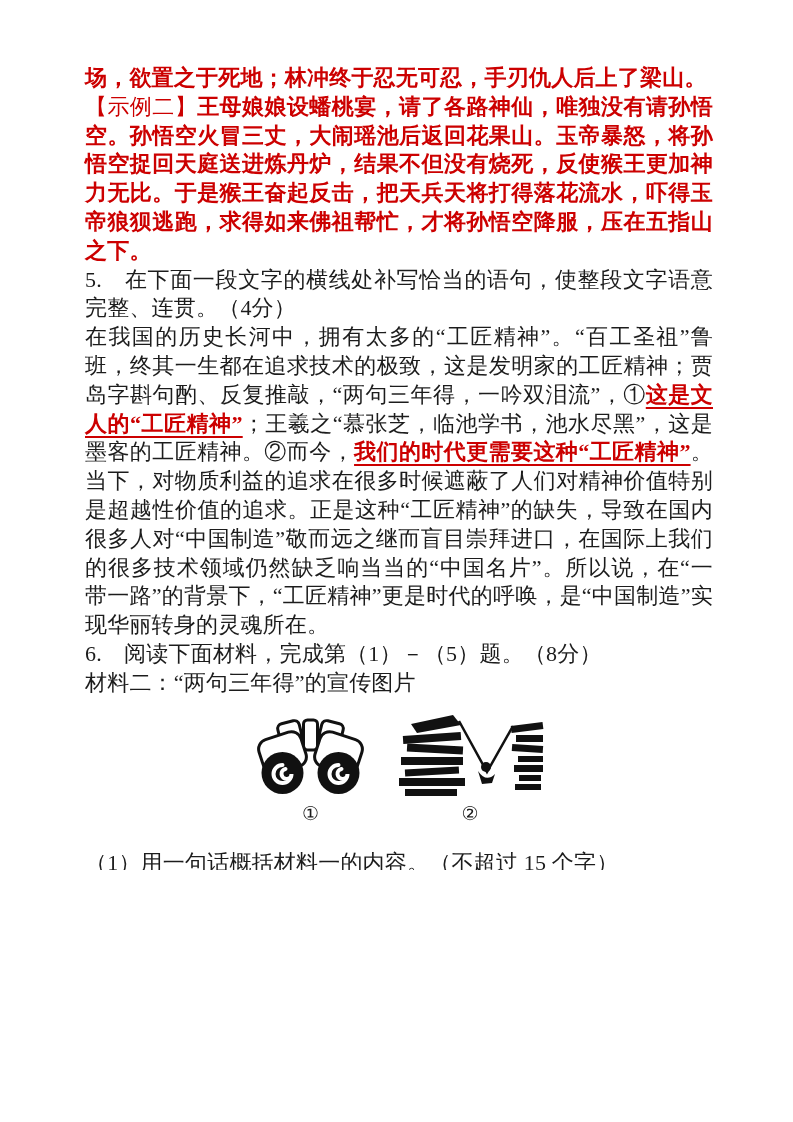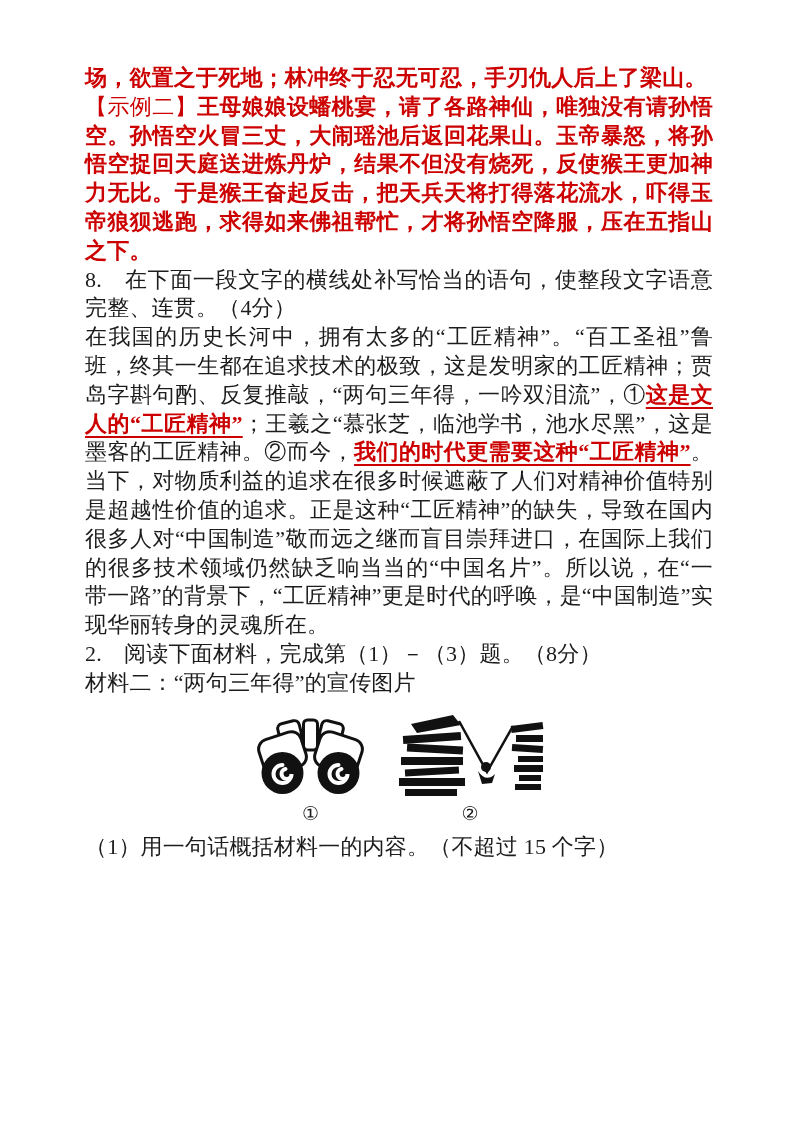--- a/index.html
+++ b/index.html
@@ -52,34 +52,34 @@
     display:flex;
     padding-left:168px;
     gap:27px;
     margin-top:2px;
   }
   .cap{
     font-size:19px;color:var(--text);text-align:center;
   }
   .cap-1{width:115px;}
   .cap-2{width:150px;}
-  .q1-line{margin-top:8px;}
+  .q1-line{margin-top:24px;}
 </style>
 </head>
 <body>
 
 <div class="page">
   <div class="doc-body">
 
     <div>
         <p class="para"><span class="seg-red-bold">场，欲置之于死地；林冲终于忍无可忍，手刃仇人后上了梁山。</span></p>
         <p class="para"><span class="seg-red">【示例二】</span><span class="seg-red-bold">王母娘娘设蟠桃宴，请了各路神仙，唯独没有请孙悟空。孙悟空火冒三丈，大闹瑶池后返回花果山。玉帝暴怒，将孙悟空捉回天庭送进炼丹炉，结果不但没有烧死，反使猴王更加神力无比。于是猴王奋起反击，把天兵天将打得落花流水，吓得玉帝狼狈逃跑，求得如来佛祖帮忙，才将孙悟空降服，压在五指山之下。</span></p>
-        <p class="para"><span class="seg-normal">8.　在下面一段文字的横线处补写恰当的语句，使整段文字语意完整、连贯。（4分）</span></p>
+        <p class="para"><span class="seg-normal">5.　在下面一段文字的横线处补写恰当的语句，使整段文字语意完整、连贯。（4分）</span></p>
         <p class="para"><span class="seg-normal">在我国的历史长河中，拥有太多的“工匠精神”。“百工圣祖”鲁班，终其一生都在追求技术的极致，这是发明家的工匠精神；贾岛字斟句酌、反复推敲，“两句三年得，一吟双泪流”，①</span><span class="seg-red-bold-underline">这是文人的“工匠精神”</span><span class="seg-normal">；王羲之“慕张芝，临池学书，池水尽黑”，这是墨客的工匠精神。②而今，</span><span class="seg-red-bold-underline">我们的时代更需要这种“工匠精神”</span><span class="seg-normal">。当下，对物质利益的追求在很多时候遮蔽了人们对精神价值特别是超越性价值的追求。正是这种“工匠精神”的缺失，导致在国内很多人对“中国制造”敬而远之继而盲目崇拜进口，在国际上我们的很多技术领域仍然缺乏响当当的“中国名片”。所以说，在“一带一路”的背景下，“工匠精神”更是时代的呼唤，是“中国制造”实现华丽转身的灵魂所在。</span></p>
-        <p class="para"><span class="seg-normal">2.　阅读下面材料，完成第（1）－（3）题。（8分）</span></p>
+        <p class="para"><span class="seg-normal">6.　阅读下面材料，完成第（1）－（5）题。（8分）</span></p>
         <p class="para"><span class="seg-normal">材料二：“两句三年得”的宣传图片</span></p>
       </div>
 
     <div class="figures-row">
       <div class="figure">
         <span>
           <svg width="115" height="85" viewBox="0 0 110 85" xmlns="http://www.w3.org/2000/svg">
             <g stroke="#111" fill="#fff" stroke-width="3" stroke-linejoin="round">
               <rect x="48" y="5" width="14" height="30" rx="4"></rect>
               <rect x="23" y="7" width="22" height="19" rx="5" transform="rotate(-14 34 16)"></rect>

